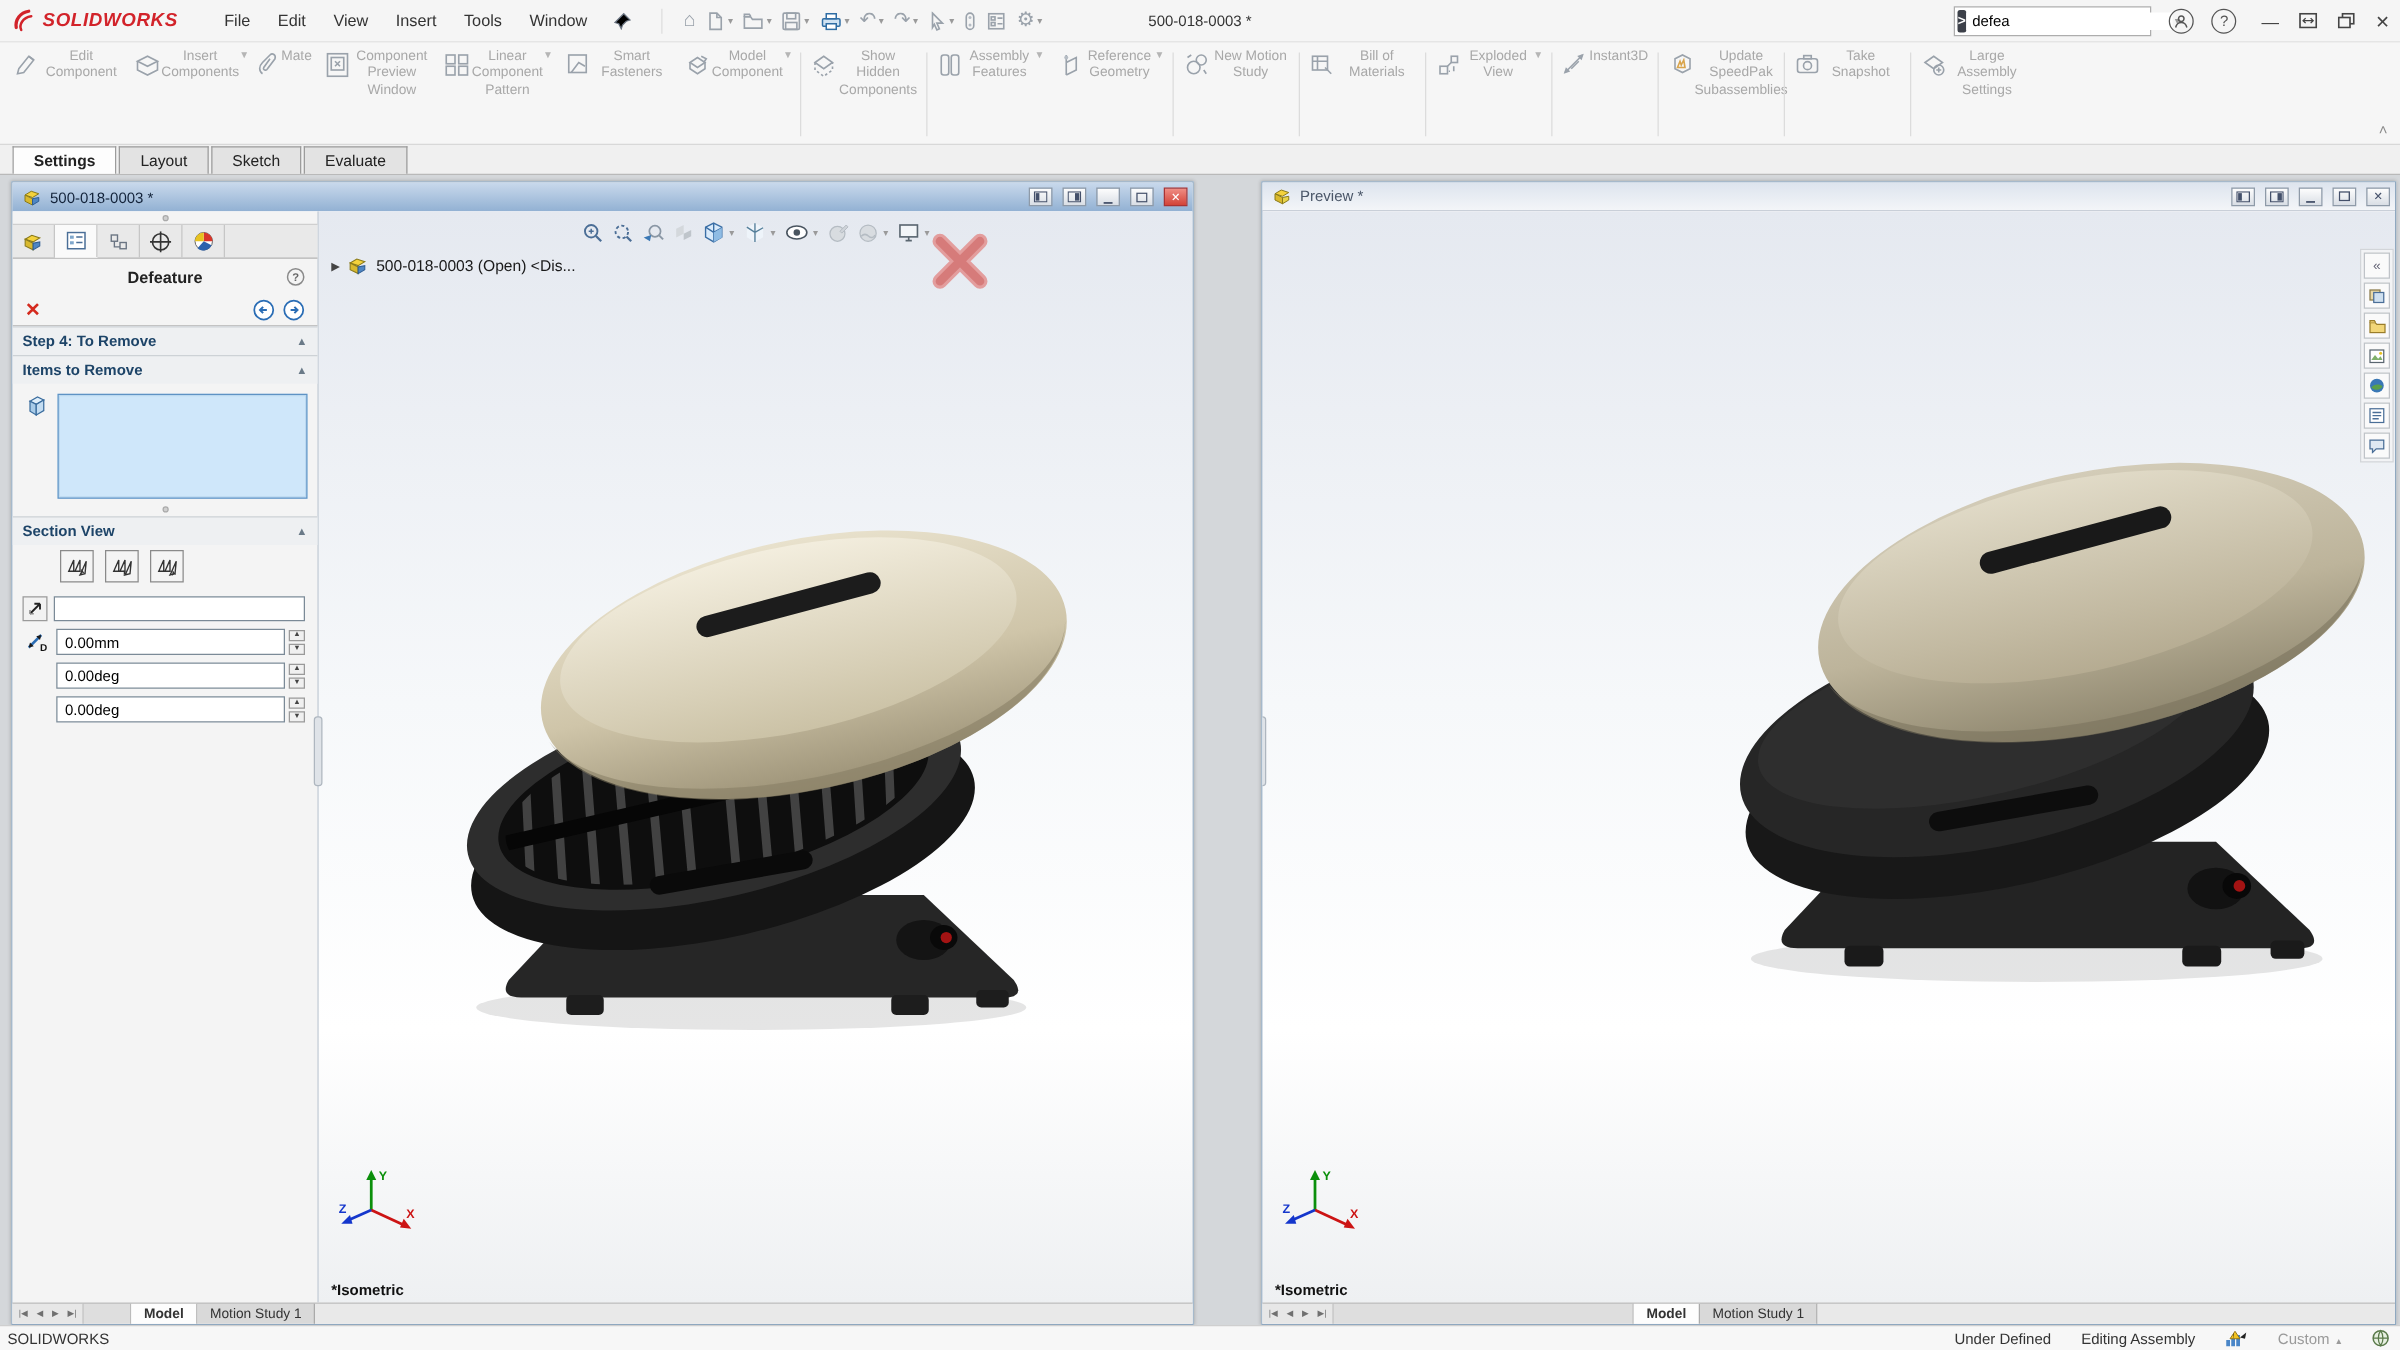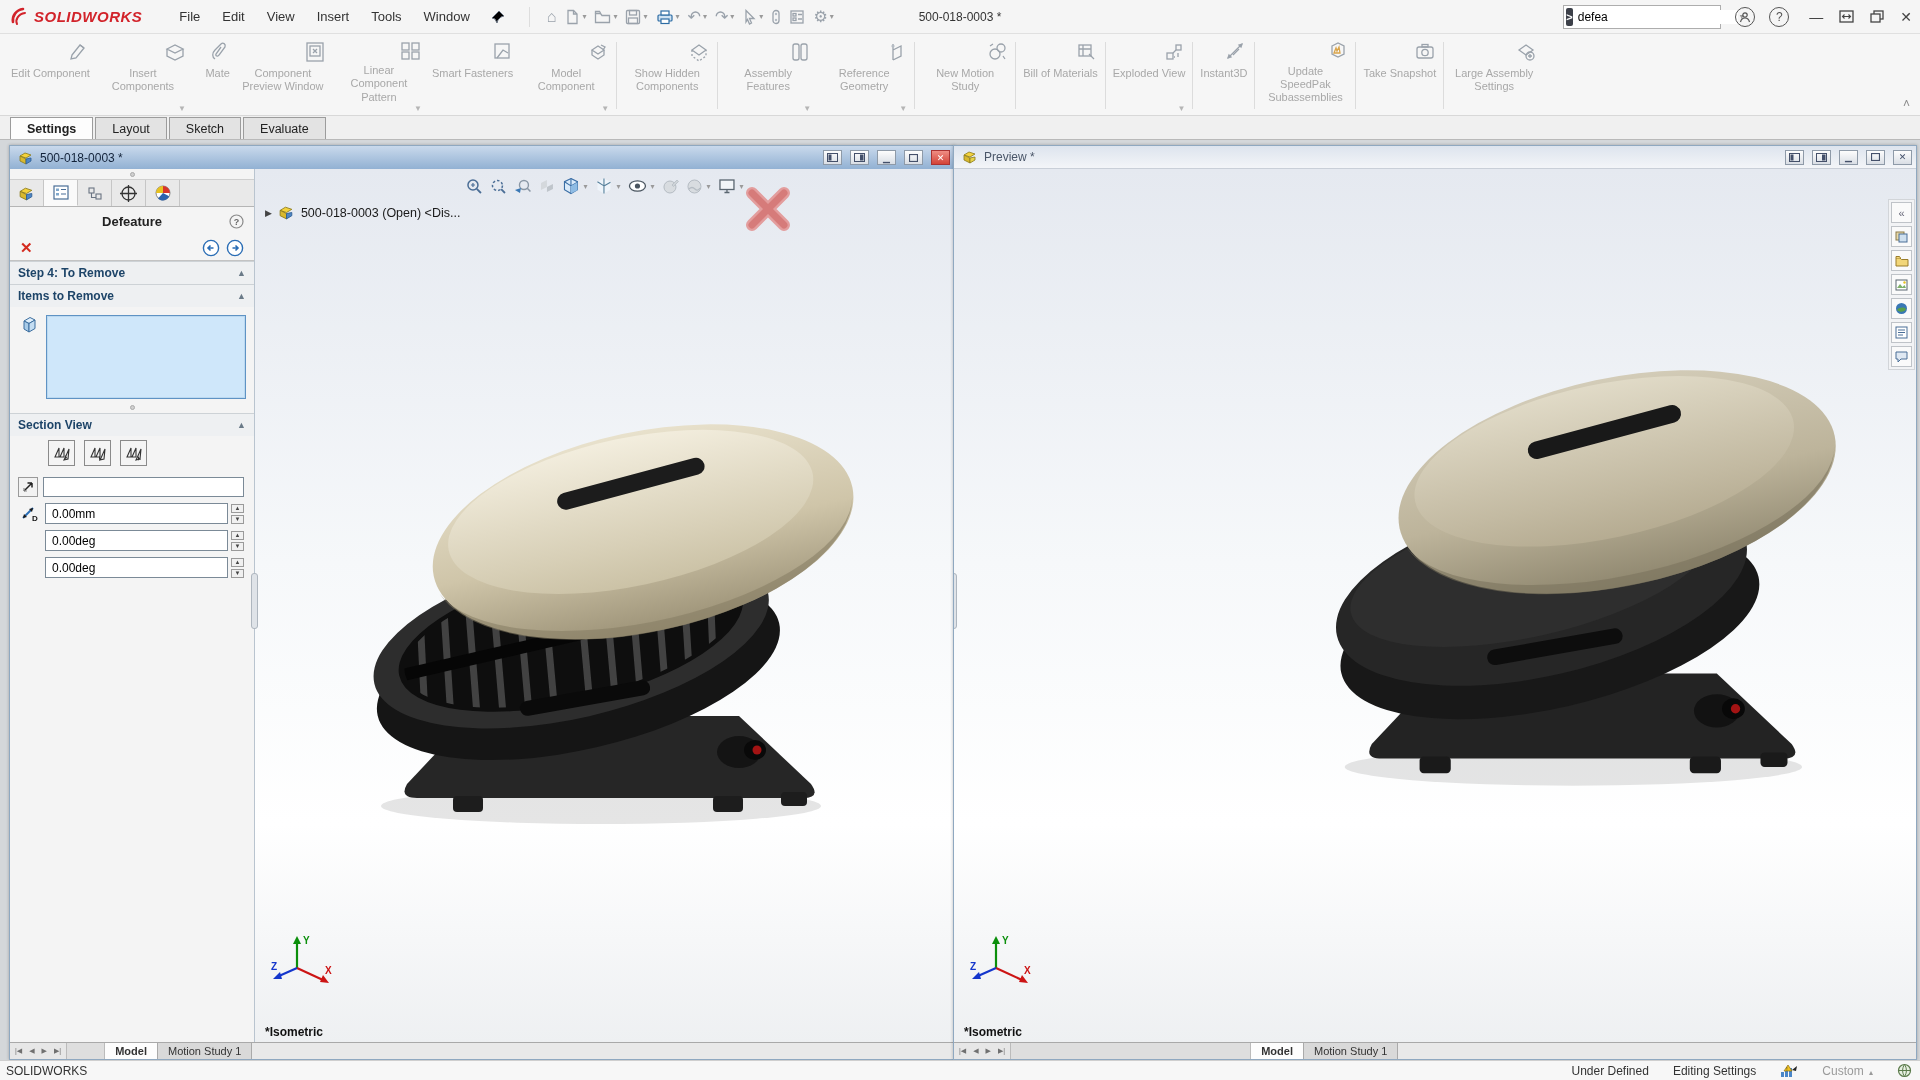--- a/index.html
+++ b/index.html
@@ -18,35 +18,35 @@
   .caret{font-size:8px;color:#9a9a9a;margin-left:2px}
   .doc-title{position:absolute;left:50%;transform:translateX(-50%);font-size:12px;color:#333}
   .tb-right{position:absolute;right:8px;display:flex;align-items:center;gap:14px}
   .searchbox{display:flex;align-items:center;border:1px solid #adadad;background:#fff;height:24px;width:158px;padding:2px}
   .searchbox .term{width:20px;height:18px;background:#3c4049;color:#fff;font-weight:bold;font-size:11px;display:flex;align-items:center;justify-content:center;border-radius:2px}
   .searchbox input{border:none;outline:none;flex:1;font-size:12px;padding:0 5px;font-family:"Liberation Sans",sans-serif}
   .circle-ico{width:20px;height:20px;border:1.5px solid #555;border-radius:50%;display:flex;align-items:center;justify-content:center;font-size:12px;color:#555}
   .winctl{display:flex;align-items:center;gap:16px;margin-left:6px;color:#444;font-size:14px}
   
   .ribbon{height:82px;background:#f6f6f6;border-bottom:1px solid #d8d8d8;display:flex;align-items:stretch;padding:2px 4px 0 6px;position:relative}
-  .rbtn{max-width:96px;min-width:44px;padding:3px 5px 1px;display:flex;flex-direction:column;align-items:flex-end;text-align:center;color:#a8a8a8;font-size:11px;line-height:1.22}
+  .rbtn{max-width:96px;min-width:44px;padding:3px 5px 1px;display:flex;flex-direction:row;align-items:flex-start;text-align:center;color:#a8a8a8;font-size:11px;line-height:1.22}
   .ric{height:26px;display:flex;align-items:center;justify-content:center;margin-bottom:2px}
   .rlabel{flex:1}
   .rcaret{font-size:8px;color:#b5b5b5;height:10px}
   .rsep{width:1px;background:#dcdcdc;margin:6px 2px}
   .ribbon-collapse{position:absolute;right:10px;bottom:4px;color:#8a8a8a;font-size:12px}
   
   .tabsrow{height:24px;background:#f0f0f0;display:flex;align-items:flex-end;padding-left:10px;border-bottom:1px solid #b9b9b9}
   .tab{padding:4px 16px 3px;font-size:12.5px;background:#e3e3e3;border:1px solid #9c9c9c;border-bottom:none;margin-right:2px;color:#222}
   .tab.active{background:#fdfdfd;font-weight:bold}
   
   .workspace{position:absolute;top:140px;left:0;right:0;bottom:20px;background:#d4d7da}
   .docwin{position:absolute;top:5px;bottom:0;border:1px solid #8fa8c0;background:#fff;display:flex;flex-direction:column;box-shadow:0 0 3px rgba(0,0,0,.25)}
   .docwin.leftwin{left:9px;width:946px}
-  .docwin.rightwin{left:953px;right:3px}
+  .docwin.rightwin{left:1009px;right:3px}
   .dtitle{height:23px;display:flex;align-items:center;padding:0 4px 0 8px;gap:6px;font-size:12px}
   .leftwin .dtitle{background:linear-gradient(#c9d9ec,#92b1d3);color:#13233a}
   .rightwin .dtitle{background:linear-gradient(#dde4ee,#f3f5f8);color:#4a5668;border-bottom:1px solid #c9cfd8}
   .dtitle .spacer{flex:1}
   .wbtn{width:19px;height:15px;border:1px solid #8e9aa8;background:linear-gradient(#fdfdfd,#d9dee5);display:flex;align-items:center;justify-content:center;font-size:9px;color:#44506a;margin-left:2px}
   .wbtn.red{background:linear-gradient(#ef8d84,#d34338);border-color:#a33;color:#fff}
   .dcontent{flex:1;display:flex;position:relative;overflow:hidden}
   .dtabs{height:17px;background:#f0f0f0;border-top:1px solid #a9a9a9;display:flex;align-items:stretch;font-size:11px}
   .navs{display:flex;align-items:center;padding:0 2px;gap:1px;background:#e7e7e7;border-right:1px solid #bbb}
   .navb{font-size:7px;color:#707070;padding:2px 3px}
@@ -942,21 +942,21 @@
       <span class="vtab">Motion Study 1</span>
       <span class="tabfill"></span>
     </div>
   </div>
 </div>
 
 <div class="statusbar">
   <span class="appname">SOLIDWORKS</span>
   <span class="right">
     <span>Under Defined</span>
-    <span>Editing Settings</span>
+    <span>Editing Assembly</span>
     <span>
         <svg width="18" height="14" viewBox="0 0 18 14">
           <rect x="1" y="8" width="3" height="5" fill="#4a86c8"></rect>
           <rect x="5" y="6" width="3" height="7" fill="#4a86c8"></rect>
           <rect x="9" y="4" width="3" height="9" fill="#4a86c8"></rect>
           <path d="M8 1l4 6H4z" fill="#f2c21f" stroke="#8a6d10" stroke-width=".7"></path>
           <text x="7" y="6.5" font-size="5" text-anchor="middle" fill="#222" font-family="Liberation Sans">!</text>
           <path d="M12 6l5-4-1 5z" fill="#222"></path>
         </svg>
       </span>

